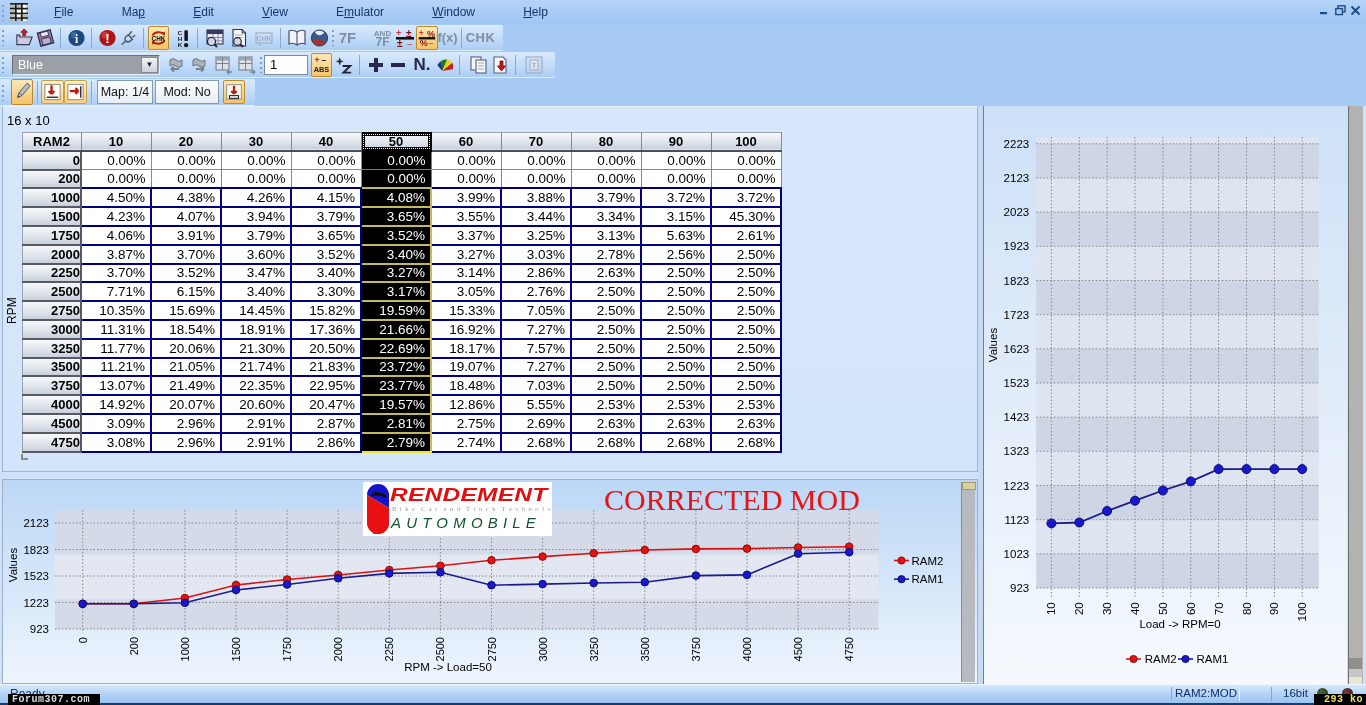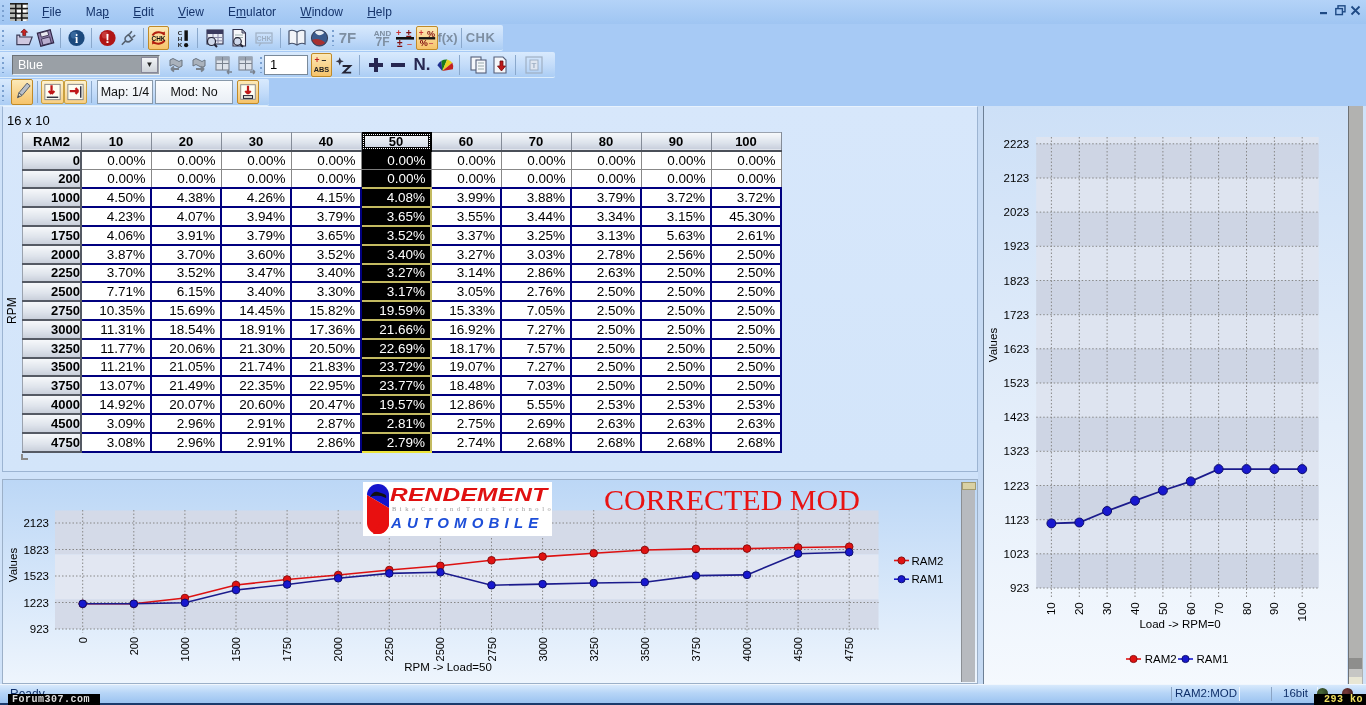--- a/index.html
+++ b/index.html
@@ -1,19 +1,19 @@
 <!DOCTYPE html>
 <html><head><meta charset="utf-8"><style>
 
 *{margin:0;padding:0;box-sizing:border-box}
 body{font-family:"Liberation Sans",sans-serif;}
 #root{position:relative;width:1366px;height:705px;overflow:hidden;background:#cfe2f9;font-family:"Liberation Sans",sans-serif}
 
 #menubar{position:absolute;left:0;top:0;width:1366px;height:24px;background:linear-gradient(180deg,#b4d3f8,#9fc5f2);display:flex;align-items:center}
-#menubar .mi{font-size:12px;color:#16356c;margin:4px;padding:2px 8.1px}
+#menubar .mi{font-size:12px;color:#16356c;margin:16px;padding:2px 8.1px}
 #menubar .mi u{text-decoration:underline}
 .grip{width:5px;height:17px;margin:0 2px 0 1px;background-image:radial-gradient(circle at 2px 2px,#7aa0d0 1px,transparent 1.3px);background-size:5px 5px;}
 #appicon{width:18px;height:18px;margin:0 2px 0 2px}
 #winbtns{position:absolute;right:5px;top:5px;display:flex;gap:4.5px;color:#1e4a85;font-weight:bold}
 
 #tbars{position:absolute;left:0;top:24px;width:1366px;height:82px;background:#a7caf5}
 .tbrow{position:absolute;left:0;width:auto;padding-right:10px;display:flex;align-items:center;background:linear-gradient(180deg,#d9eafd 0%,#c2dbf9 55%,#abcdf4 100%);border-bottom:1px solid #dcedfc;border-radius:0 2px 2px 0}
 .tbtn{width:21px;height:24px;display:flex;align-items:center;justify-content:center;margin:0;flex:none}
 .tbtn.act{background:linear-gradient(180deg,#fce9b8,#f6c36a);border:1px solid #c08a28;border-radius:2px}
 .tbtn.hl{background:linear-gradient(180deg,#fdf2d0,#f8cf84);border:1px solid #caa040;border-radius:2px}
@@ -351,21 +351,21 @@
         </div>
         <div class="tbtn hl" style="width:23px;">
           <svg width="22" height="22" viewBox="0 0 22 22" style="">
             <rect x="3" y="3" width="16" height="16" fill="#fdfdf2" stroke="#888" stroke-width="1"></rect>
             <path d="M5 10 L14 10 M14 10 l-3-3 M14 10 l-3 3" stroke="#c01818" stroke-width="2.4" fill="none"></path>
             <line x1="16.5" y1="5" x2="16.5" y2="17" stroke="#223" stroke-width="1.4"></line>
           </svg>
         </div>
         <div class="tsep" style="height:22px"></div>
         <div class="tb3" style="margin-left:2px;width:56px;justify-content:center">Map: 1/4</div>
-        <div class="tb3" style="width:78px;justify-content:center">Mod: No</div>
+        <div class="tb3" style="width:64px;justify-content:center">Mod: No</div>
         <div class="tbtn act" style="width:22px;margin-left:3px">
           <svg width="22" height="22" viewBox="0 0 22 22" style="">
             <rect x="3" y="3" width="16" height="16" fill="#fdfdf2" stroke="#888" stroke-width="1"></rect>
             <path d="M11 4 L11 13 M11 13 l-3-3 M11 13 l3-3" stroke="#c01818" stroke-width="2.4" fill="none"></path>
             <rect x="6" y="15" width="10" height="3" fill="none" stroke="#223" stroke-width="1.2"></rect>
           </svg>
         </div>
       </div>
 </div>
 <div id="ptable">
@@ -695,21 +695,21 @@
       </svg>
 <div style="position:absolute;left:360px;top:1.5px;width:189px;height:54px;background:#fff;overflow:hidden">
 <svg width="26" height="52" viewBox="0 0 26 52" style="position:absolute;left:2px;top:1px">
 <path d="M13 1 A11 11 0 0 1 24 12 L24 25 L2 12 A11 11 0 0 1 13 1 Z" fill="#1414cc"></path>
 <path d="M2 12 L24 25 L24 40 A11 11 0 0 1 2 40 Z" fill="#e81010"></path>
 <path d="M24 25 L24 40 A11 11 0 0 1 13 51 L8 51 Z" fill="#e81010"></path>
 <path d="M5 14 q3-6 8-5 l6 2 q3 1 2 4 l-5-2 q-6-1 -11 1 Z" fill="#111"></path>
 </svg>
 <div style="position:absolute;left:27px;top:3px;font-size:18px;font-weight:bold;font-style:italic;color:#e01010;letter-spacing:0.2px;transform:scaleX(1.36);transform-origin:0 0">RENDEMENT</div>
 <div style="position:absolute;left:29px;top:23px;font-size:6.5px;color:#9a9a9a;font-family:'Liberation Serif',serif;letter-spacing:0.95px;white-space:nowrap">B i k e&nbsp;&nbsp;C a r&nbsp;&nbsp;a n d&nbsp;&nbsp;T r u c k&nbsp;&nbsp;T e c h n o l o g y</div>
-<div style="position:absolute;left:28px;top:32px;font-size:15px;font-weight:bold;font-style:italic;color:#1d4ed8;letter-spacing:5.2px">AUTOMOBILE</div>
+<div style="position:absolute;left:28px;top:32px;font-size:15px;font-weight:normal;font-style:italic;color:#14532d;letter-spacing:5.2px">AUTOMOBILE</div>
 </div>
 <div style="position:absolute;left:240px;top:0px;width:500px;text-align:center;">
         <span style="position:absolute;left:361px;top:3px;font-family:'Liberation Serif',serif;font-size:30px;color:#e81414;white-space:nowrap">CORRECTED MOD</span>
       </div>
 <div id="sb_b">
         <div class="th"></div>
       </div>
 </div>
 <div id="pright">
 <svg width="364" height="582" viewBox="0 0 364 582" style="position:absolute;left:-1.5px;top:0">

